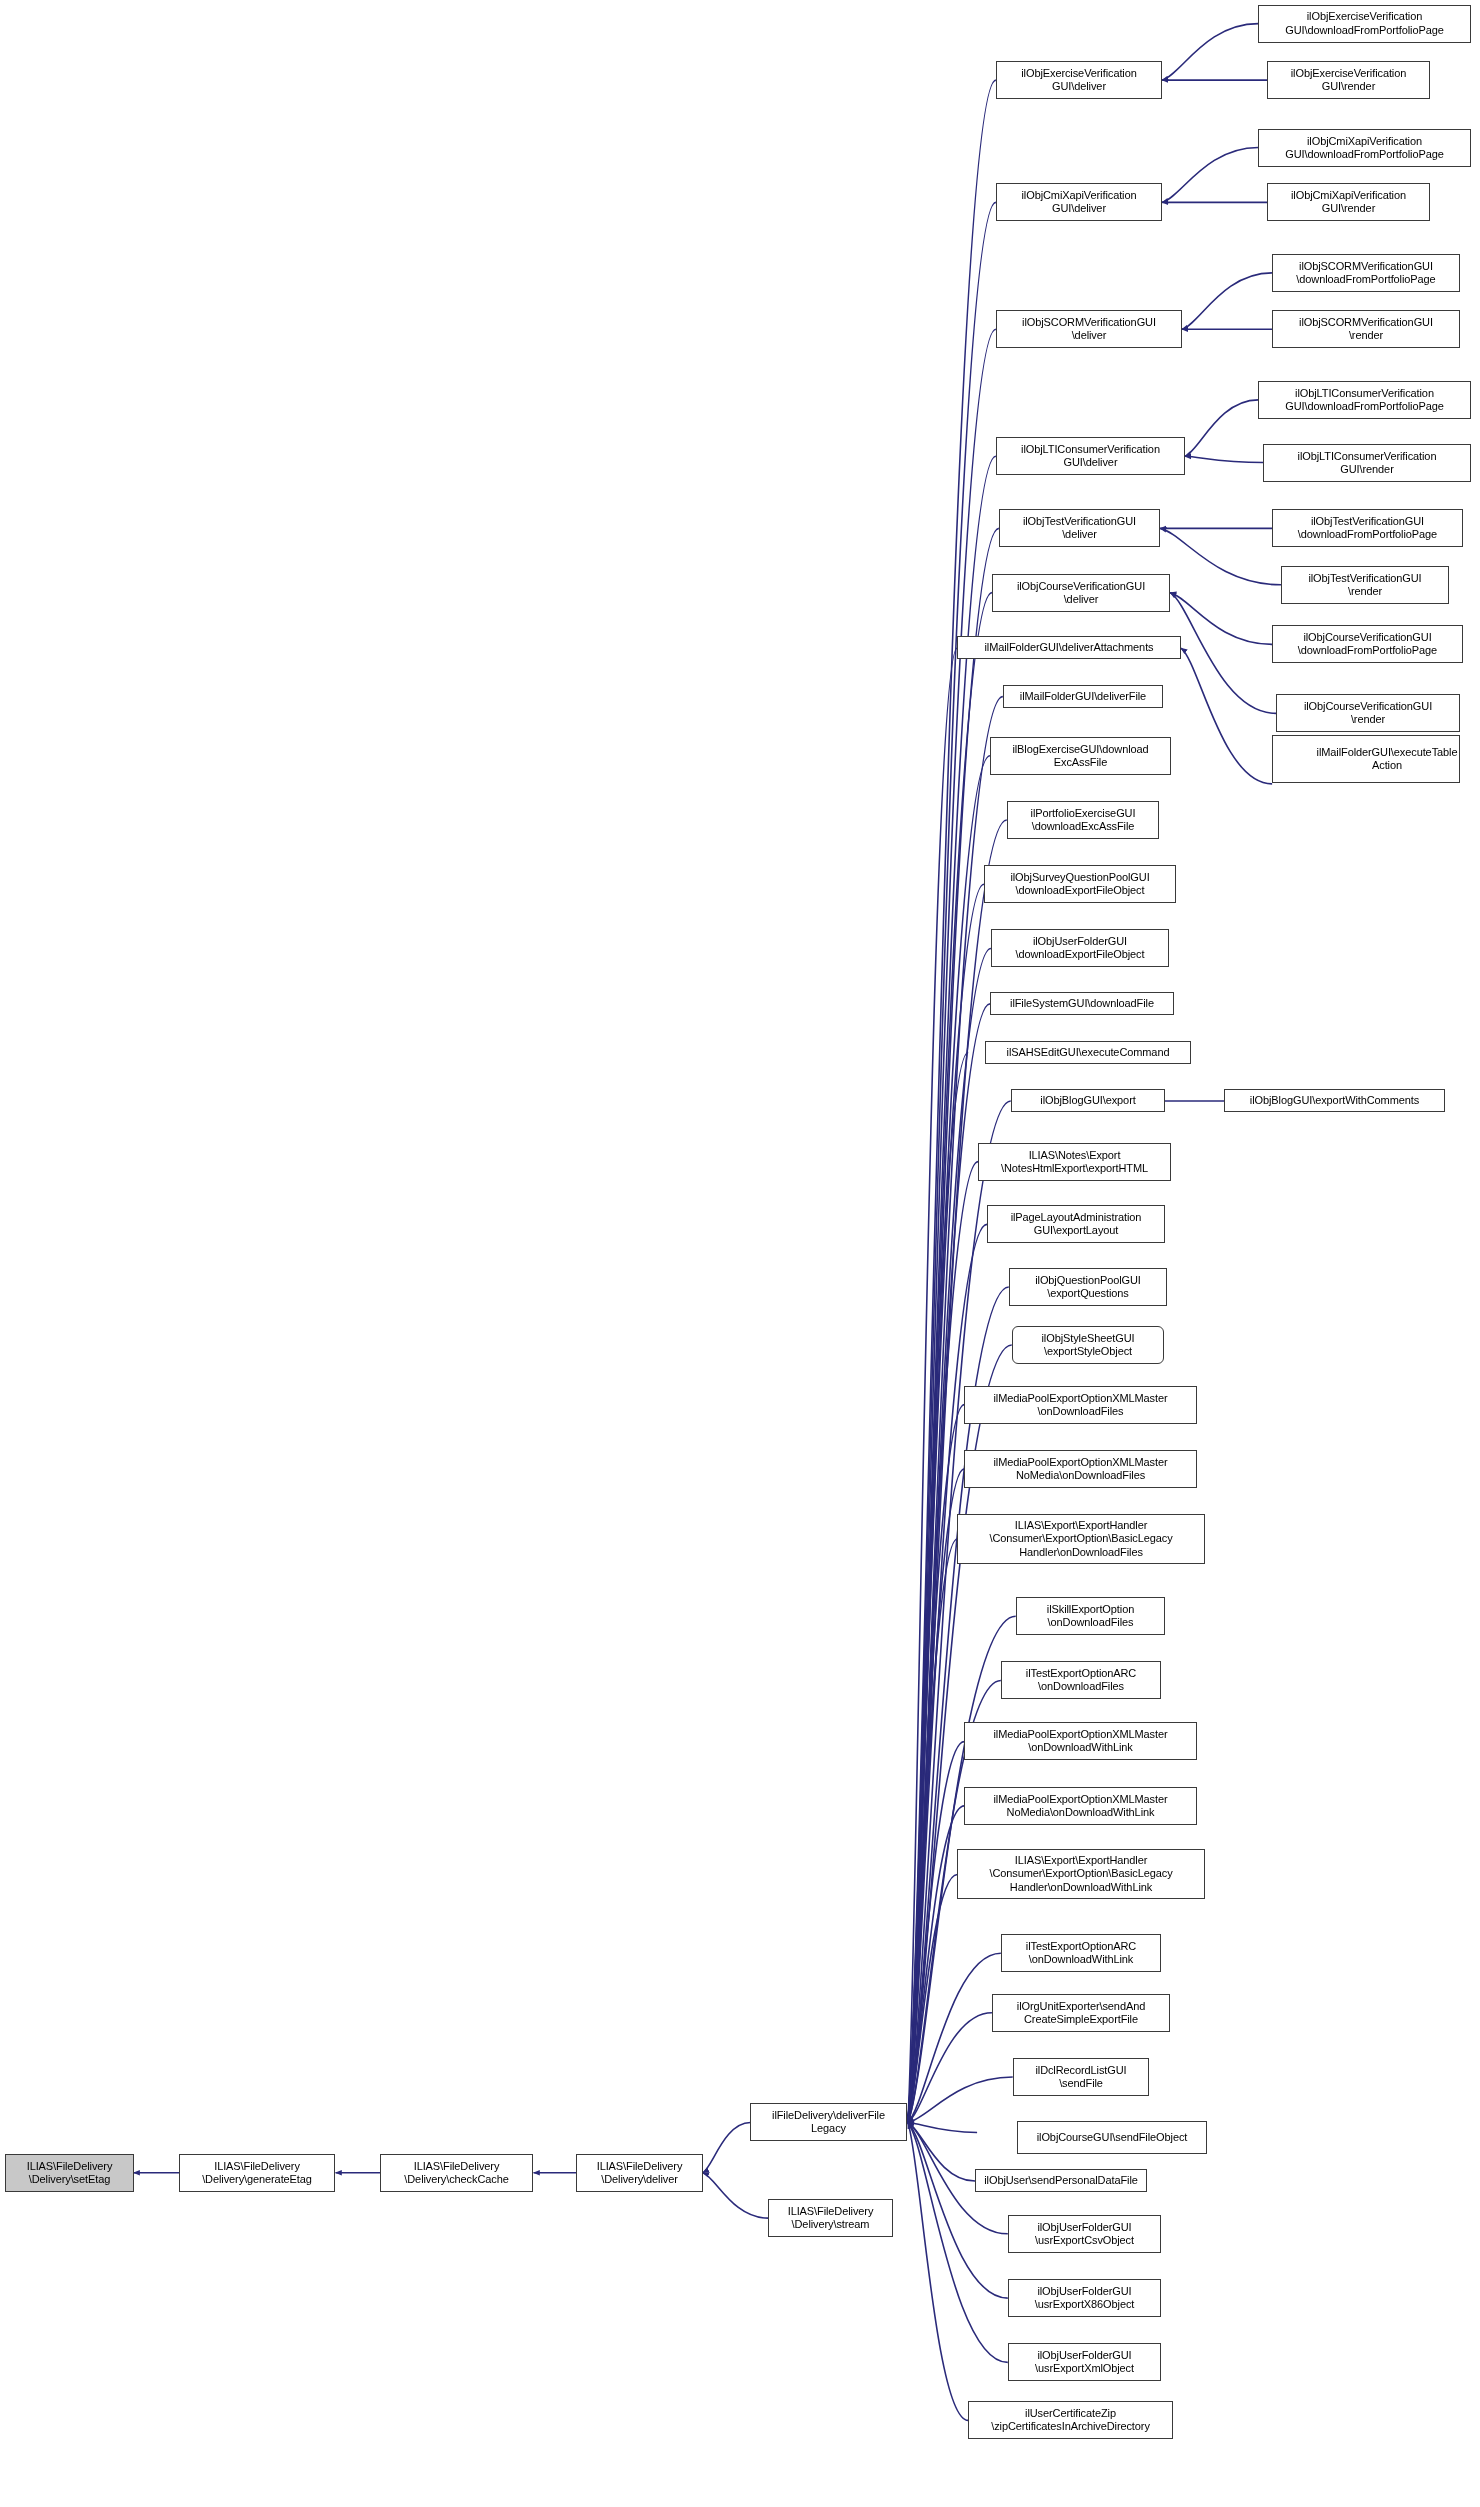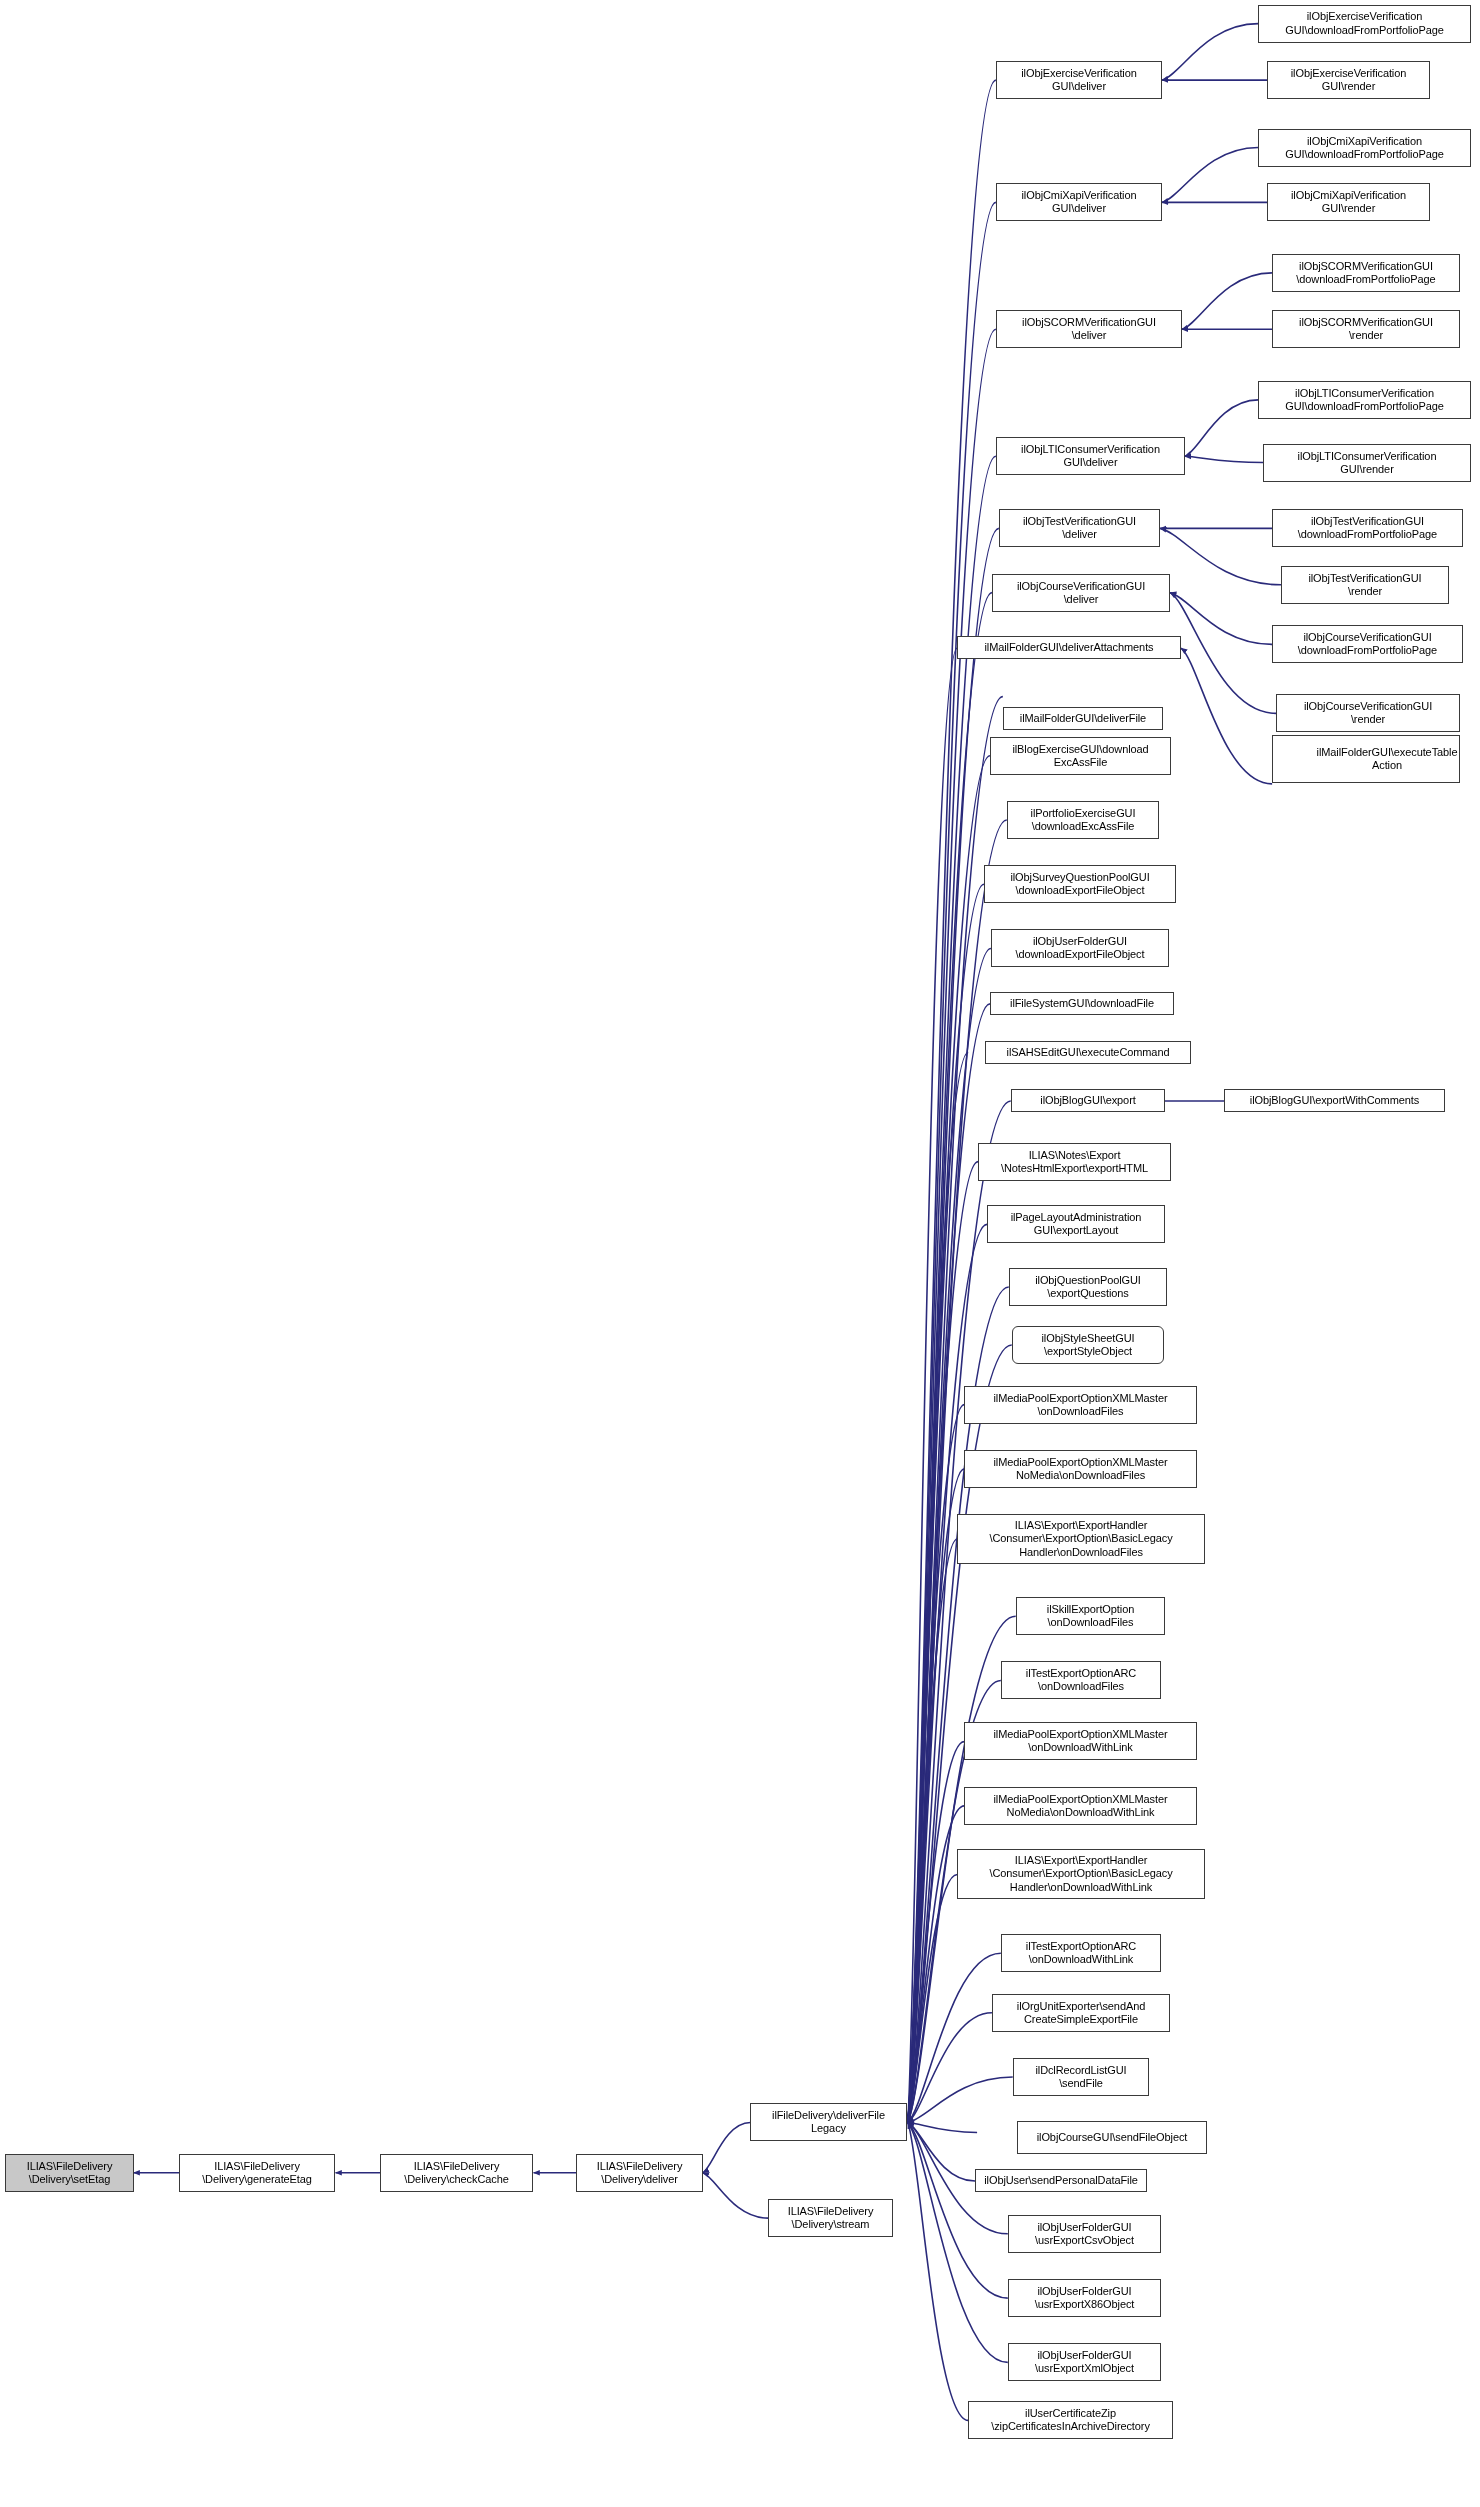--- a/index.html
+++ b/index.html
@@ -147,21 +147,21 @@
 \render</span></div>
     <div class="node" style="left: 992px; top: 574px; width: 178px; height: 38px;"><span>ilObjCourseVerificationGUI
 \deliver</span></div>
     <div class="node" style="left: 1272px; top: 625px; width: 191px; height: 38px;"><span>ilObjCourseVerificationGUI
 \downloadFromPortfolioPage</span></div>
     <div class="node" style="left: 1276px; top: 694px; width: 184px; height: 38px;"><span>ilObjCourseVerificationGUI
 \render</span></div>
     <div class="node" style="left: 957px; top: 636px; width: 224px; height: 23px;"><span>ilMailFolderGUI\deliverAttachments</span></div>
     <div class="node" style="left: 1272px; top: 735px; width: 188px; height: 48px; padding-left: 45px;"><span>ilMailFolderGUI\executeTable
 Action</span></div>
-    <div class="node" style="left: 1003px; top: 685px; width: 160px; height: 23px; margin-top: 22px;"><span>ilMailFolderGUI\deliverFile</span></div>
+    <div class="node" style="left: 1003px; top: 685px; width: 160px; height: 23px;"><span>ilMailFolderGUI\deliverFile</span></div>
     <div class="node" style="left: 990px; top: 737px; width: 181px; height: 38px;"><span>ilBlogExerciseGUI\download
 ExcAssFile</span></div>
     <div class="node" style="left: 1007px; top: 801px; width: 152px; height: 38px;"><span>ilPortfolioExerciseGUI
 \downloadExcAssFile</span></div>
     <div class="node" style="left: 984px; top: 865px; width: 192px; height: 38px;"><span>ilObjSurveyQuestionPoolGUI
 \downloadExportFileObject</span></div>
     <div class="node" style="left: 991px; top: 929px; width: 178px; height: 38px;"><span>ilObjUserFolderGUI
 \downloadExportFileObject</span></div>
     <div class="node" style="left: 990px; top: 992px; width: 184px; height: 23px;"><span>ilFileSystemGUI\downloadFile</span></div>
     <div class="node" style="left: 985px; top: 1041px; width: 206px; height: 23px;"><span>ilSAHSEditGUI\executeCommand</span></div>

